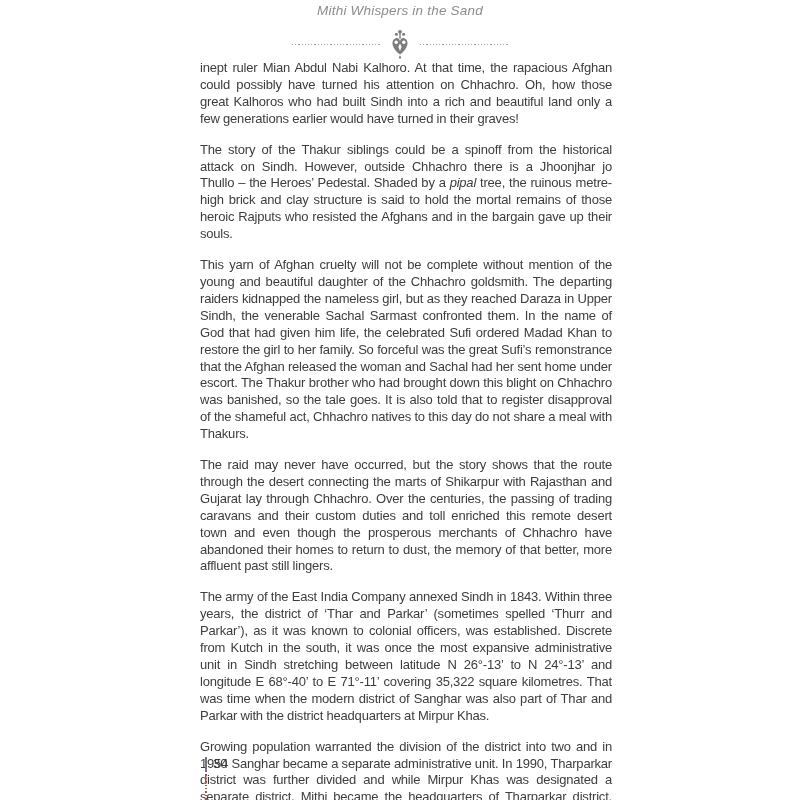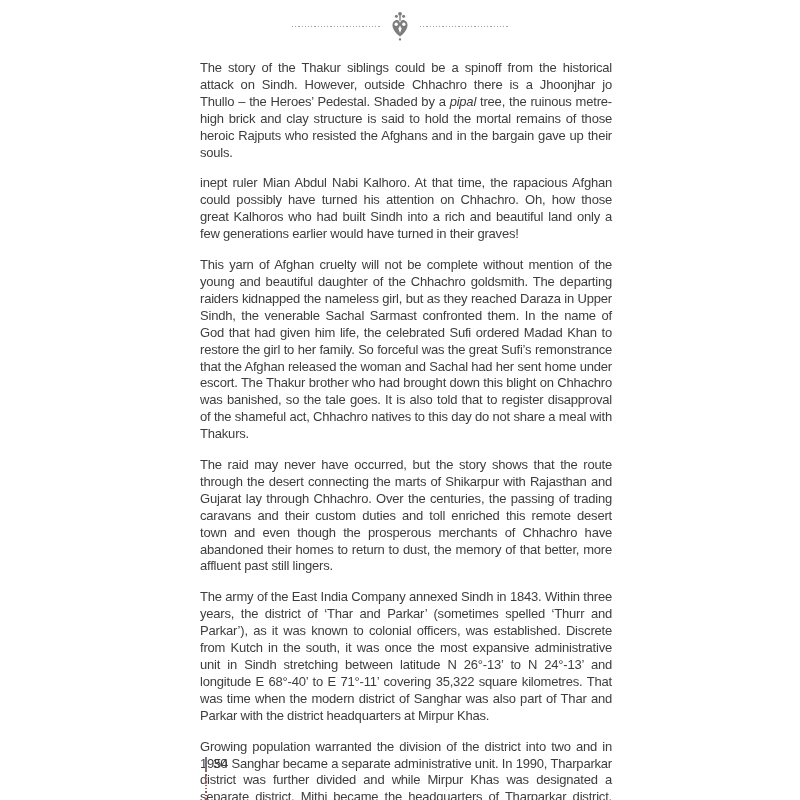--- a/index.html
+++ b/index.html
@@ -102,20 +102,21 @@
     color: var(--body-color, #3d3d3d);
     letter-spacing: 0;
   }
 </style>
 </head>
 <body>
 
 <div class="page">
 
   <div class="running-header">
+    <p class="header-title">Mithi Whispers in the Sand</p>
     <div class="ornament-row">
       <span class="dotted-rule"></span>
       <svg class="ornament-svg" width="24" height="30" viewBox="0 0 24 30">
         <g fill="#7d7d7d">
           <circle cx="12" cy="2.8" r="1.9"></circle>
           <circle cx="8.4" cy="5.2" r="1.5"></circle>
           <circle cx="15.6" cy="5.2" r="1.5"></circle>
           <rect x="11.3" y="4.2" width="1.4" height="5.5"></rect>
           <path d="M12 25.5 C3.5 19.5 2.6 11.6 7.2 9.5 C10.2 8.1 12 10.6 12 12.8 C12 10.6 13.8 8.1 16.8 9.5 C21.4 11.6 20.5 19.5 12 25.5 Z"></path>
           <path d="M12 26.5 l1.3 2 -1.3 1.5 -1.3 -1.5 Z"></path>
@@ -125,22 +126,22 @@
           <circle cx="15.8" cy="13.2" r="1.7"></circle>
           <path d="M12 14.5 l1.6 3.2 -1.6 4.2 -1.6 -4.2 Z"></path>
         </g>
       </svg>
       <span class="dotted-rule"></span>
     </div>
   </div>
 
   <div class="body-text">
 
-  <p>The story of the Thakur siblings could be a spinoff from the historical attack on Sindh. However, outside Chhachro there is a Jhoonjhar jo Thullo – the Heroes’ Pedestal. Shaded by a <em>pipal</em> tree, the ruinous metre-high brick and clay structure is said to hold the mortal remains of those heroic Rajputs who resisted the Afghans and in the bargain gave up their souls.</p>
-      <p>inept ruler Mian Abdul Nabi Kalhoro. At that time, the rapacious Afghan could possibly have turned his attention on Chhachro. Oh, how those great Kalhoros who had built Sindh into a rich and beautiful land only a few generations earlier would have turned in their graves!</p>
+  <p>inept ruler Mian Abdul Nabi Kalhoro. At that time, the rapacious Afghan could possibly have turned his attention on Chhachro. Oh, how those great Kalhoros who had built Sindh into a rich and beautiful land only a few generations earlier would have turned in their graves!</p>
+      <p>The story of the Thakur siblings could be a spinoff from the historical attack on Sindh. However, outside Chhachro there is a Jhoonjhar jo Thullo – the Heroes’ Pedestal. Shaded by a <em>pipal</em> tree, the ruinous metre-high brick and clay structure is said to hold the mortal remains of those heroic Rajputs who resisted the Afghans and in the bargain gave up their souls.</p>
       <p>This yarn of Afghan cruelty will not be complete without mention of the young and beautiful daughter of the Chhachro goldsmith. The departing raiders kidnapped the nameless girl, but as they reached Daraza in Upper Sindh, the venerable Sachal Sarmast confronted them. In the name of God that had given him life, the celebrated Sufi ordered Madad Khan to restore the girl to her family. So forceful was the great Sufi’s remonstrance that the Afghan released the woman and Sachal had her sent home under escort. The Thakur brother who had brought down this blight on Chhachro was banished, so the tale goes. It is also told that to register disapproval of the shameful act, Chhachro natives to this day do not share a meal with Thakurs.</p>
       <p>The raid may never have occurred, but the story shows that the route through the desert connecting the marts of Shikarpur with Rajasthan and Gujarat lay through Chhachro. Over the centuries, the passing of trading caravans and their custom duties and toll enriched this remote desert town and even though the prosperous merchants of Chhachro have abandoned their homes to return to dust, the memory of that better, more affluent past still lingers.</p>
       <p>The army of the East India Company annexed Sindh in 1843. Within three years, the district of ‘Thar and Parkar’ (sometimes spelled ‘Thurr and Parkar’), as it was known to colonial officers, was established. Discrete from Kutch in the south, it was once the most expansive administrative unit in Sindh stretching between latitude N 26°-13’ to N 24°-13’ and longitude E 68°-40’ to E 71°-11’ covering 35,322 square kilometres. That was time when the modern district of Sanghar was also part of Thar and Parkar with the district headquarters at Mirpur Khas.</p>
       <p>Growing population warranted the division of the district into two and in 1954 Sanghar became a separate administrative unit. In 1990, Tharparkar district was further divided and while Mirpur Khas was designated a separate district, Mithi became the headquarters of Tharparkar district. Three years later, in 1993,</p>
     </div>
 
   <div class="footer">
     <div class="footer-rule">
       <div class="rule-solid"></div>
       <div class="rule-dotted"></div>

